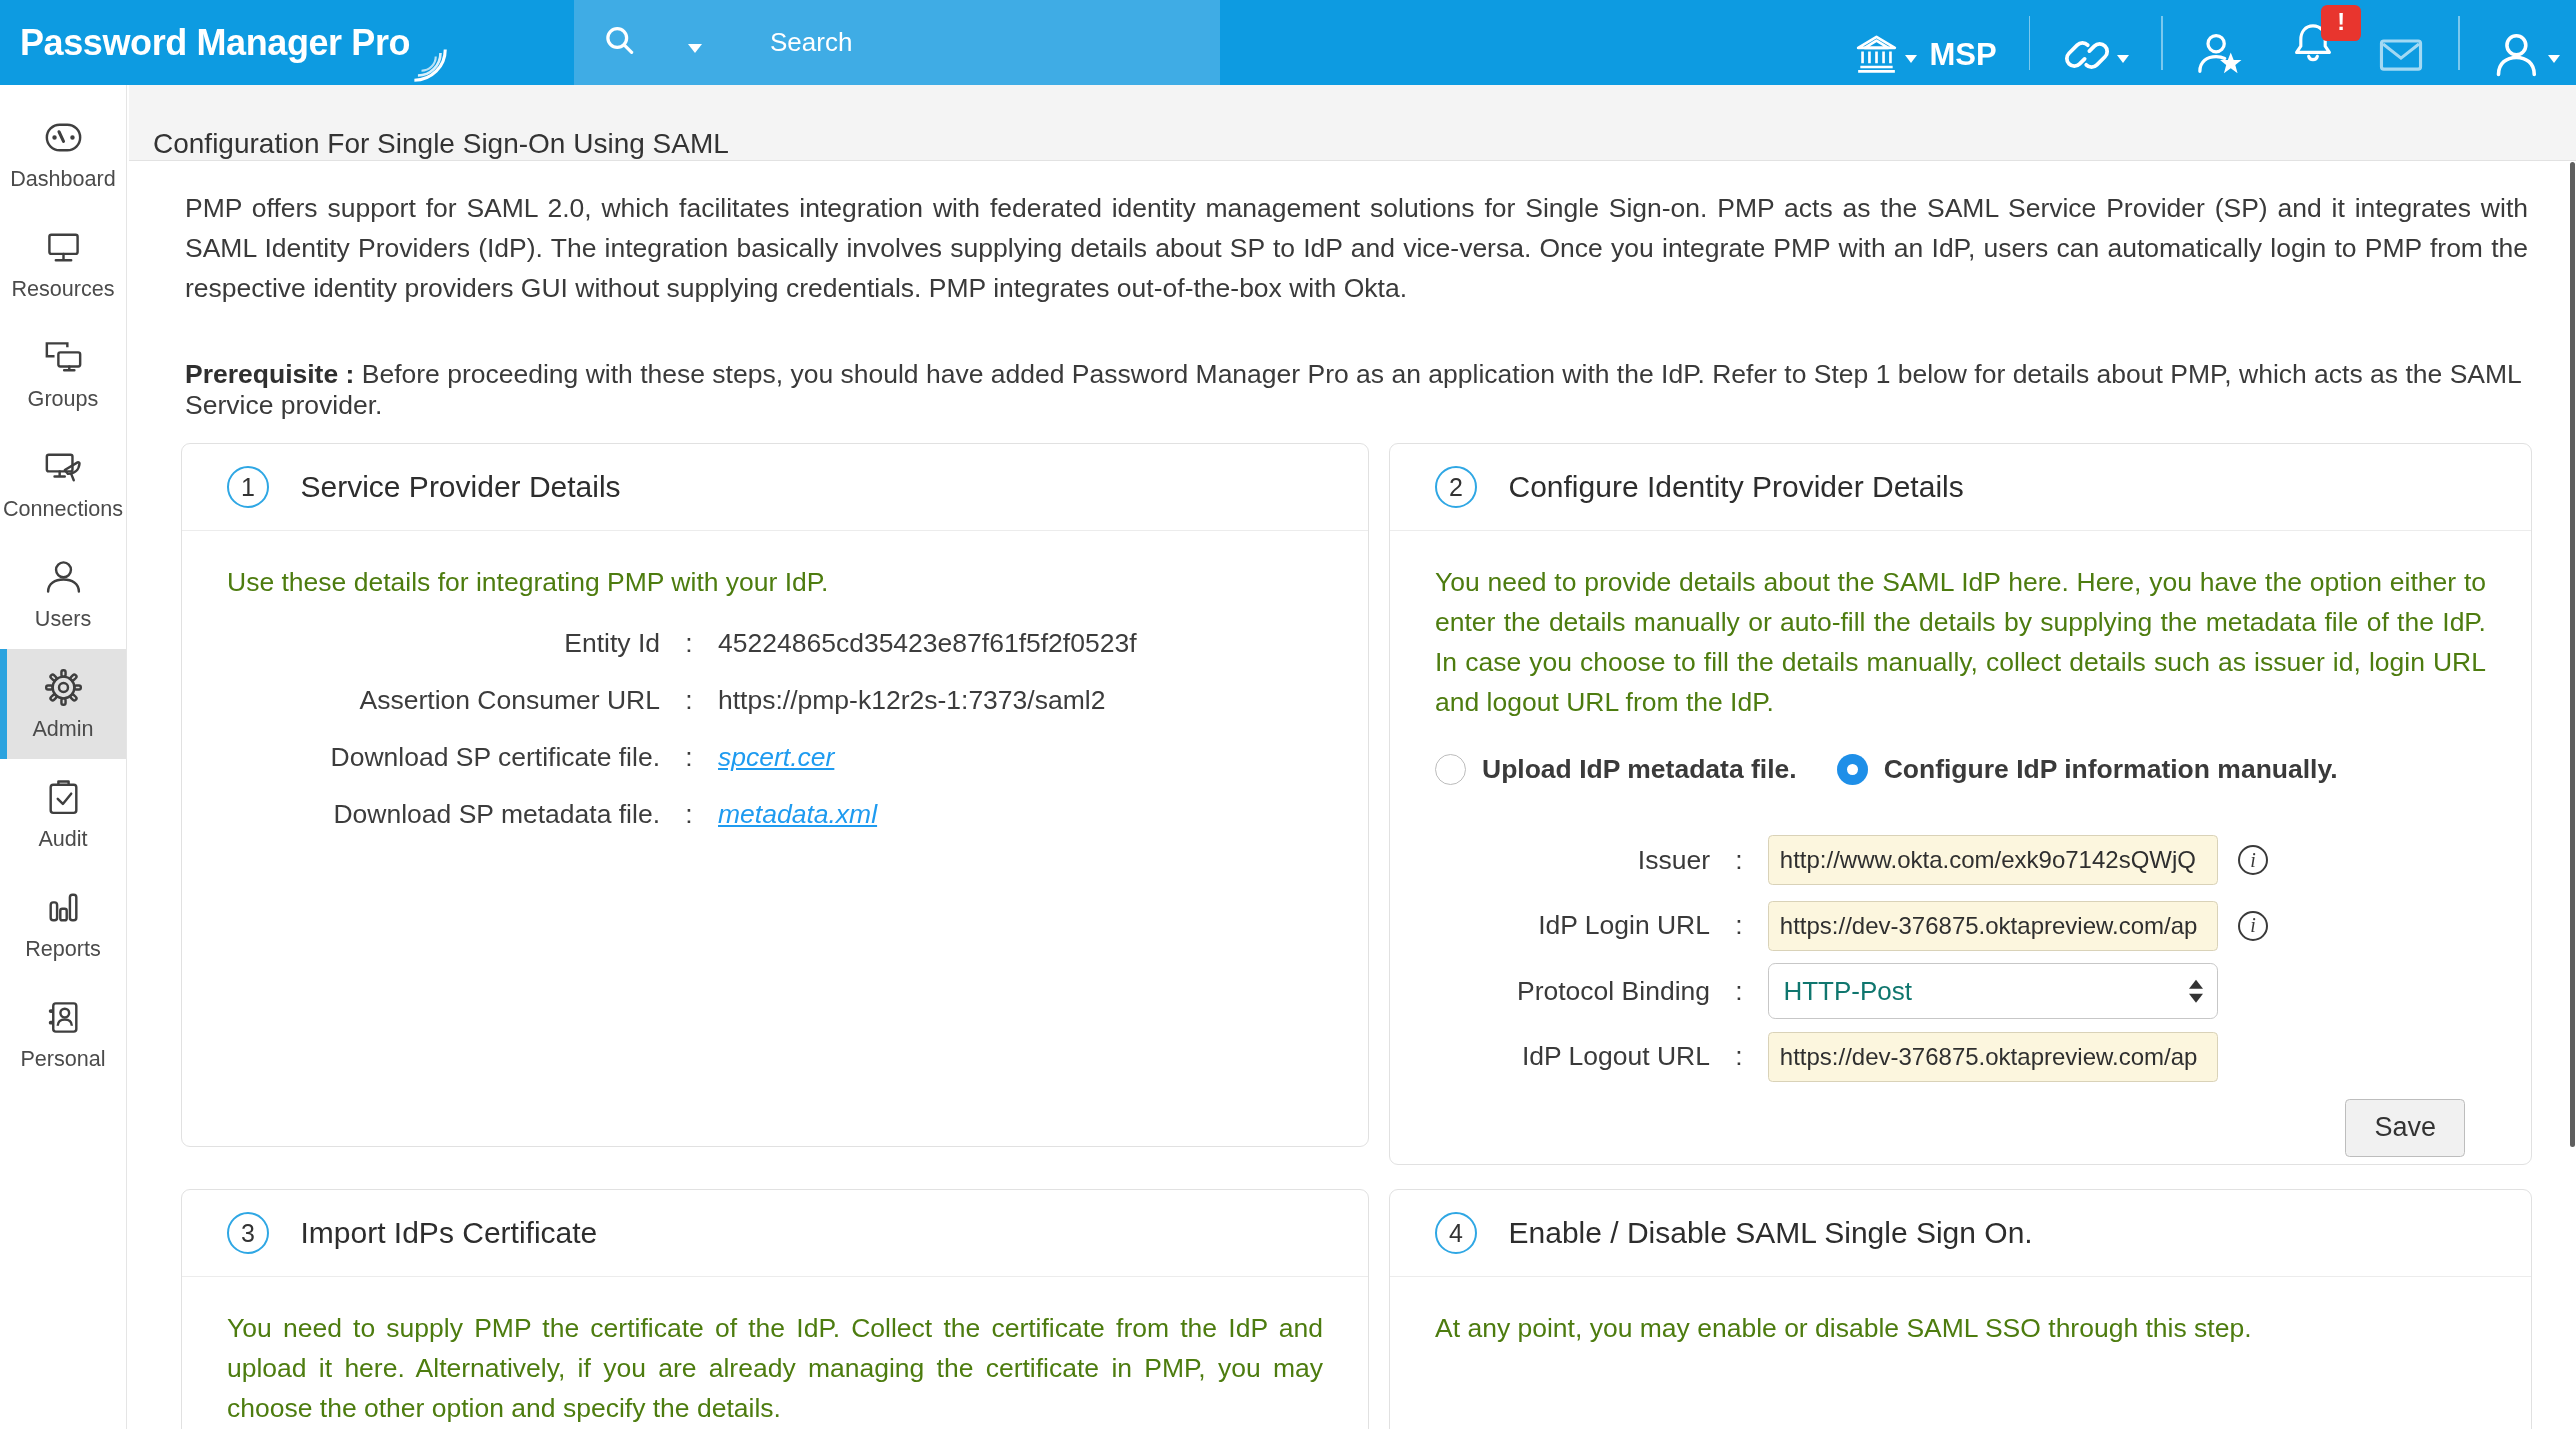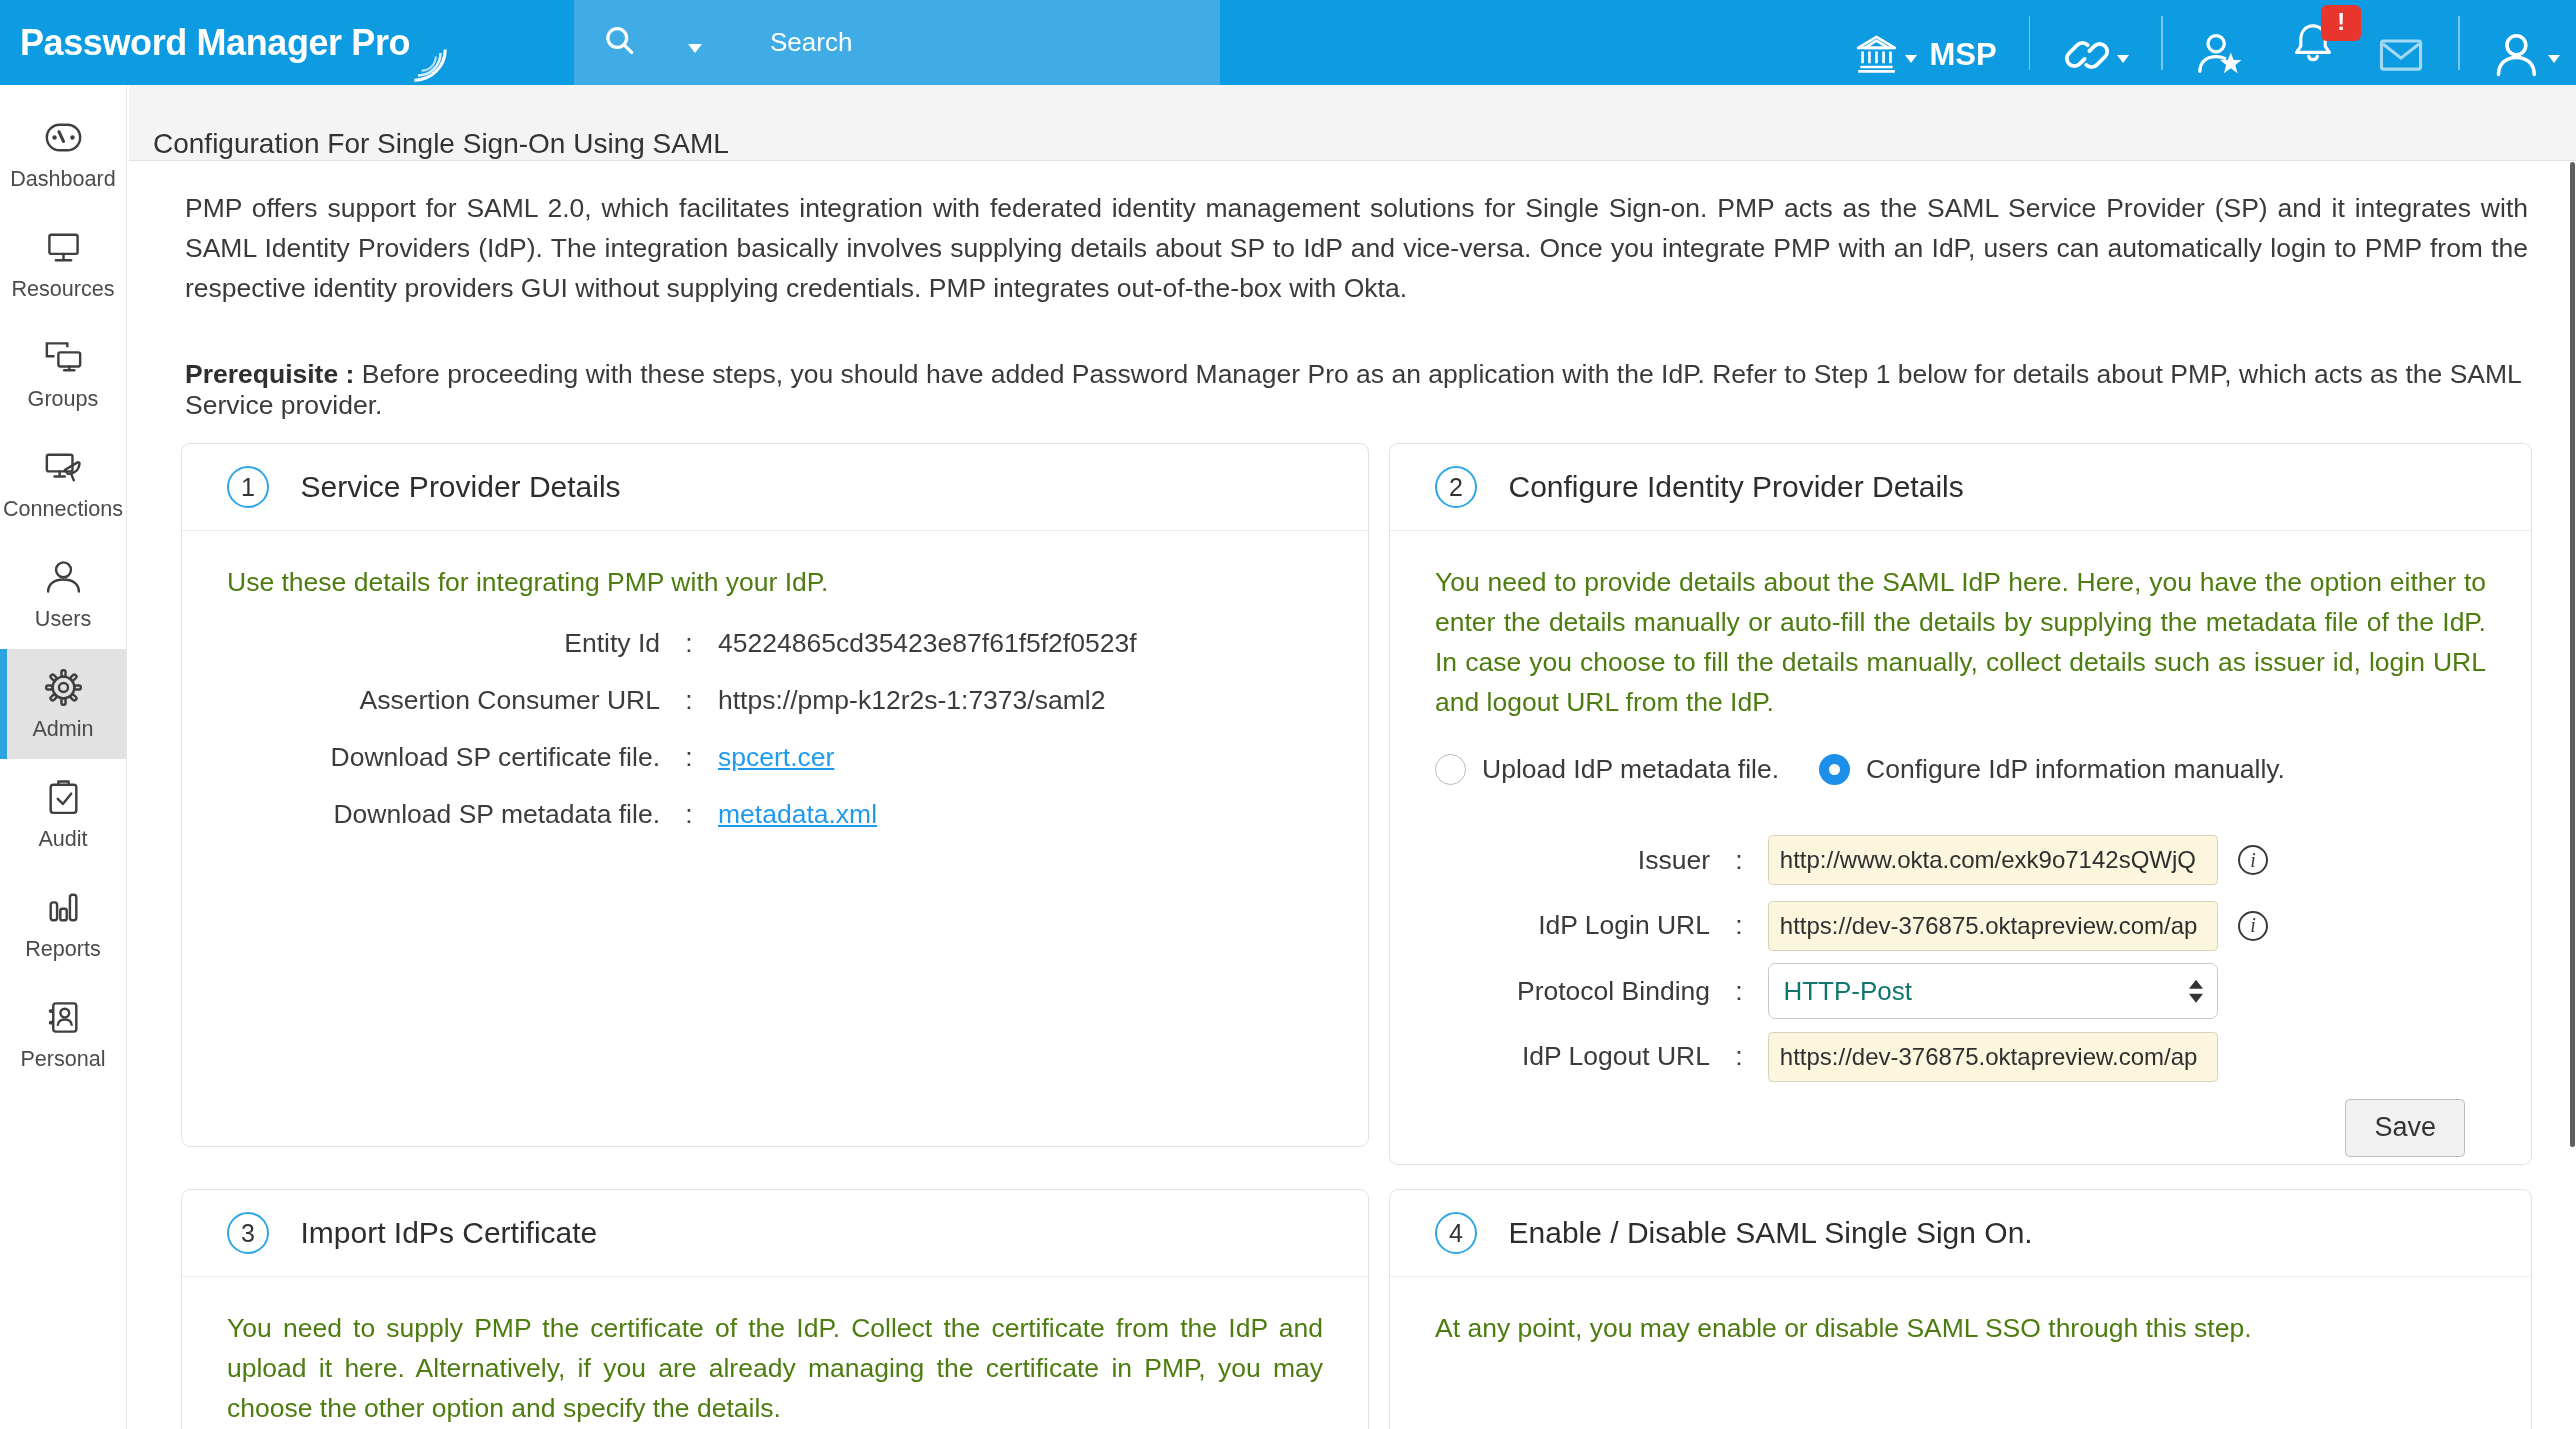--- a/index.html
+++ b/index.html
@@ -57,24 +57,24 @@
   .panel-body { padding:0 45px; }
   .panel-desc { margin-top:31px; font-size:26.5px; line-height:40px; color:#4d7c0f; text-align:justify; }
   .panel-desc.single { text-align:left; }
 
   
   .kv-area { margin-top:26px; }
   .kv { display:flex; align-items:center; margin-bottom:26px; font-size:26.5px; color:#3c3c3c; }
   .kv .k { width:433px; text-align:right; }
   .kv .c { width:58px; text-align:center; }
   .kv .c::before { content:":"; }
-  .kv a { color:#1e9bf0; text-decoration:underline; cursor:pointer; }
-
-  
-  .radio-row { display:flex; align-items:center; margin-top:32px; font-size:26.5px; color:#3a3a3a; }
+  .kv a { color:#1e9bf0; text-decoration:underline; cursor:pointer;font-style:italic; }
+
+  
+  .radio-row { display:flex; align-items:center; margin-top:32px; font-size:26.5px; color:#3a3a3a;font-weight:bold; }
   .radio { width:31px; height:31px; border-radius:50%; flex:0 0 auto; margin-right:16px; }
   .radio.off { border:1.8px solid #bcbcbc; background:#fff; }
   .radio.on { background:#1e8fe8; display:flex; align-items:center; justify-content:center; }
   .radio.on::after { content:""; width:10.8px; height:10.8px; border-radius:50%; background:#fff; }
   .radio-gap { width:40px; }
   .fields { margin-top:49px; }
   .frow { display:flex; align-items:center; margin-bottom:13.5px; height:52px; }
   .frow .fl { width:275px; text-align:right; font-size:26.5px; color:#3a3a3a; }
   .frow .fc { width:58px; text-align:center; font-size:26.5px; color:#3a3a3a; }
   .frow .fc::before { content:":"; }

